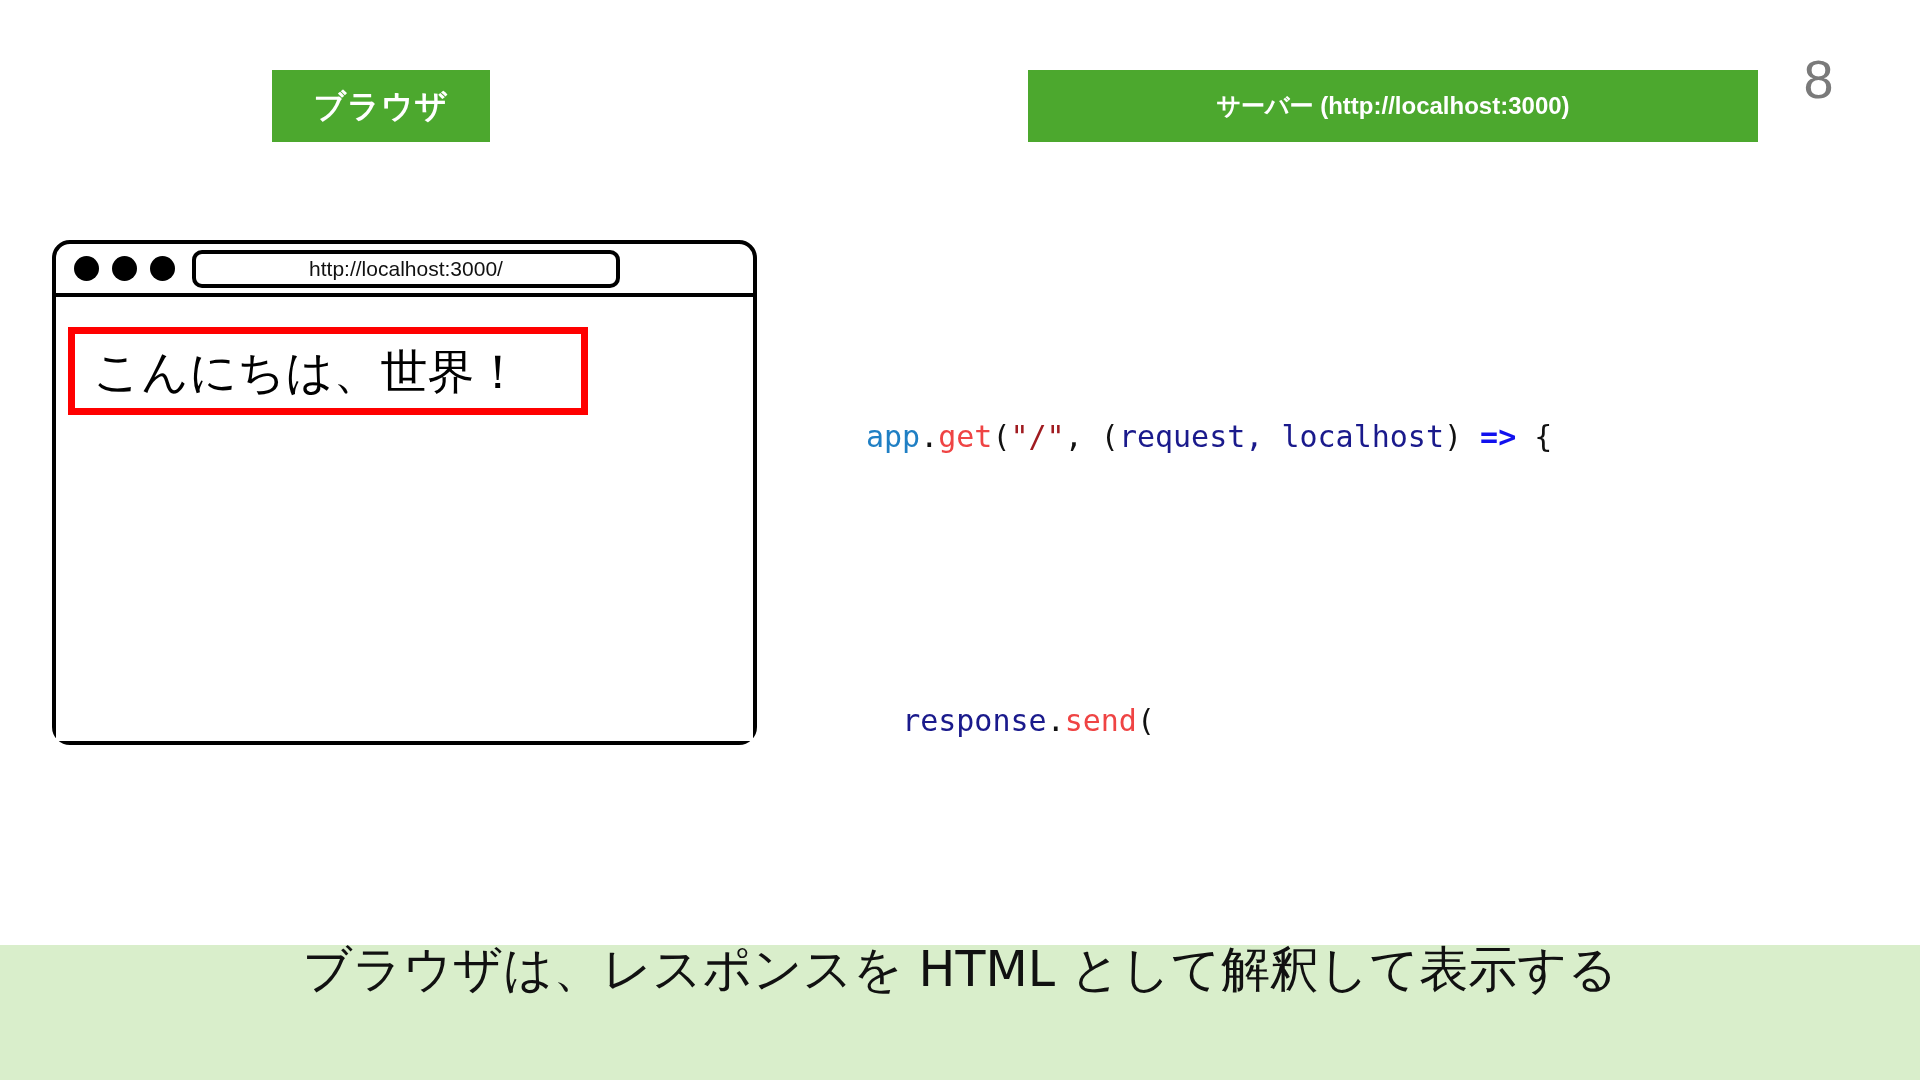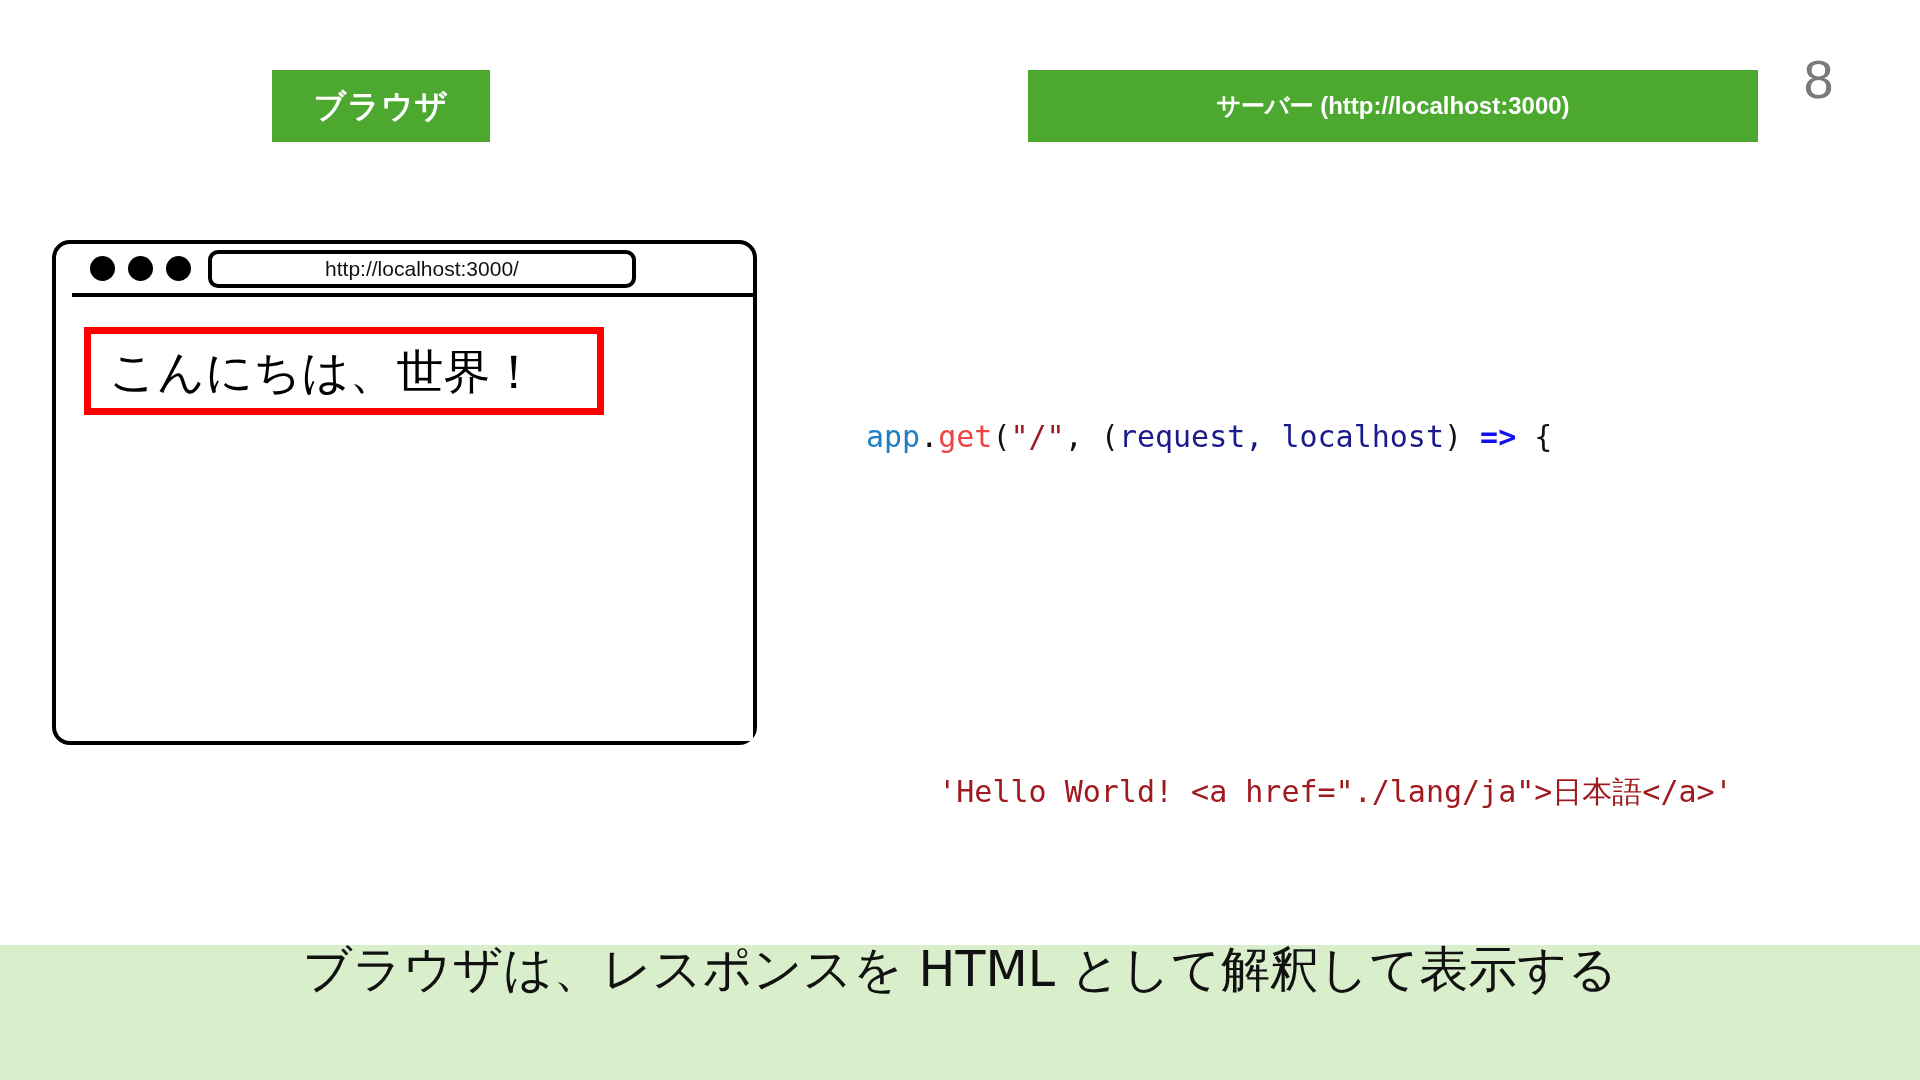--- a/index.html
+++ b/index.html
@@ -63,21 +63,20 @@
   .browser {
     position: absolute;
     left: 52px;
     top: 240px;
     width: 705px;
     height: 505px;
     border: 4px solid #000000;
     border-radius: 18px;
     background: #ffffff;
     box-sizing: border-box;
-    padding-left: 16px;
   }
   .browser-chrome {
     position: relative;
     height: 53px;
     border-bottom: 4px solid #000000;
     display: flex;
     align-items: center;
     padding-left: 18px;
     box-sizing: border-box;
   }
@@ -207,20 +206,21 @@
       <span class="page-content-text">こんにちは、世界！</span>
     </div>
   </div>
 
 </div>
 
 <div class="code-block">
 
   <span class="code-line"><span class="tok-obj">app</span><span class="tok-punct">.</span><span class="tok-method">get</span><span class="tok-punct">(</span><span class="tok-str">"/"</span><span class="tok-punct">, (</span><span class="tok-param">request, localhost</span><span class="tok-punct">) </span><span class="tok-arrow">=&gt;</span><span class="tok-punct"> {</span></span>
 
+  <span class="code-line"><span class="tok-punct">  </span><span class="tok-param">response</span><span class="tok-punct">.</span><span class="tok-method">send</span><span class="tok-punct">(</span></span>
 
   <span class="code-line"><span class="tok-punct">    </span><span class="tok-str">'Hello World! &lt;a href="./lang/ja"&gt;日本語&lt;/a&gt;'</span></span>
 
   
 
   
 
   
 
   

